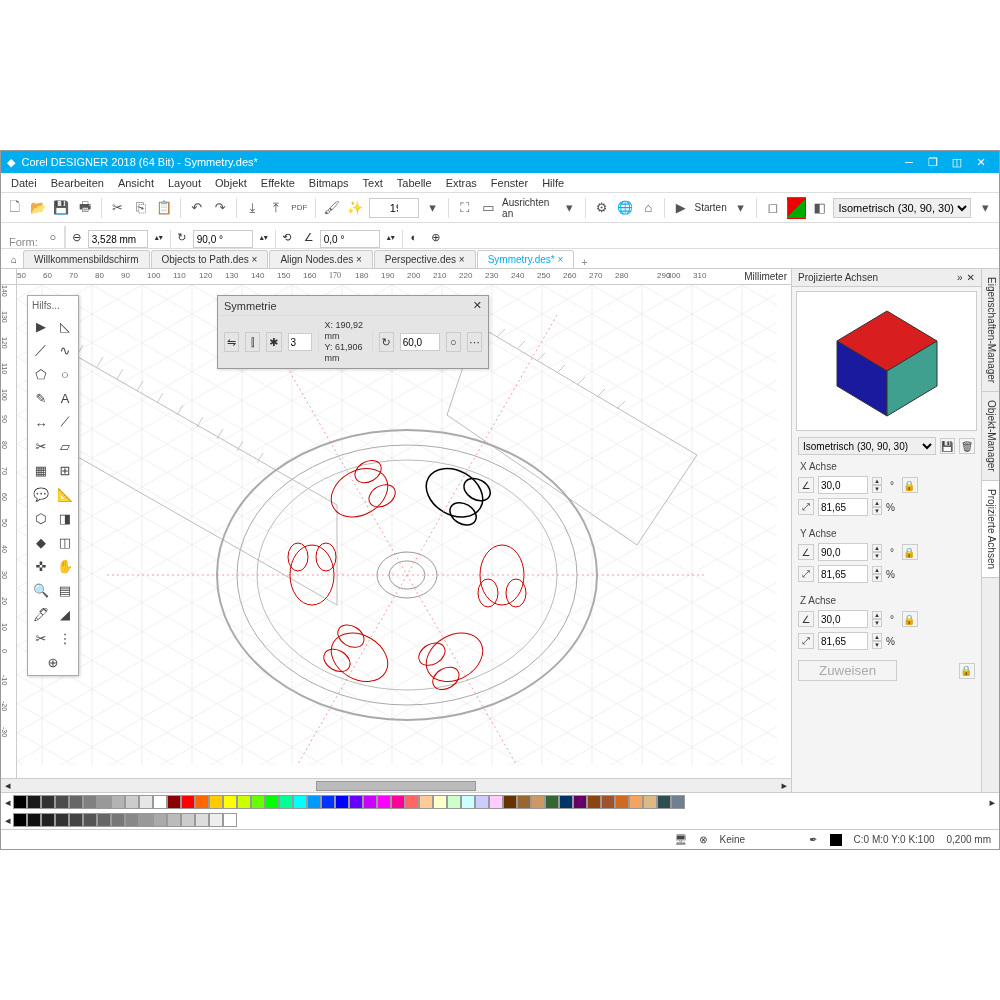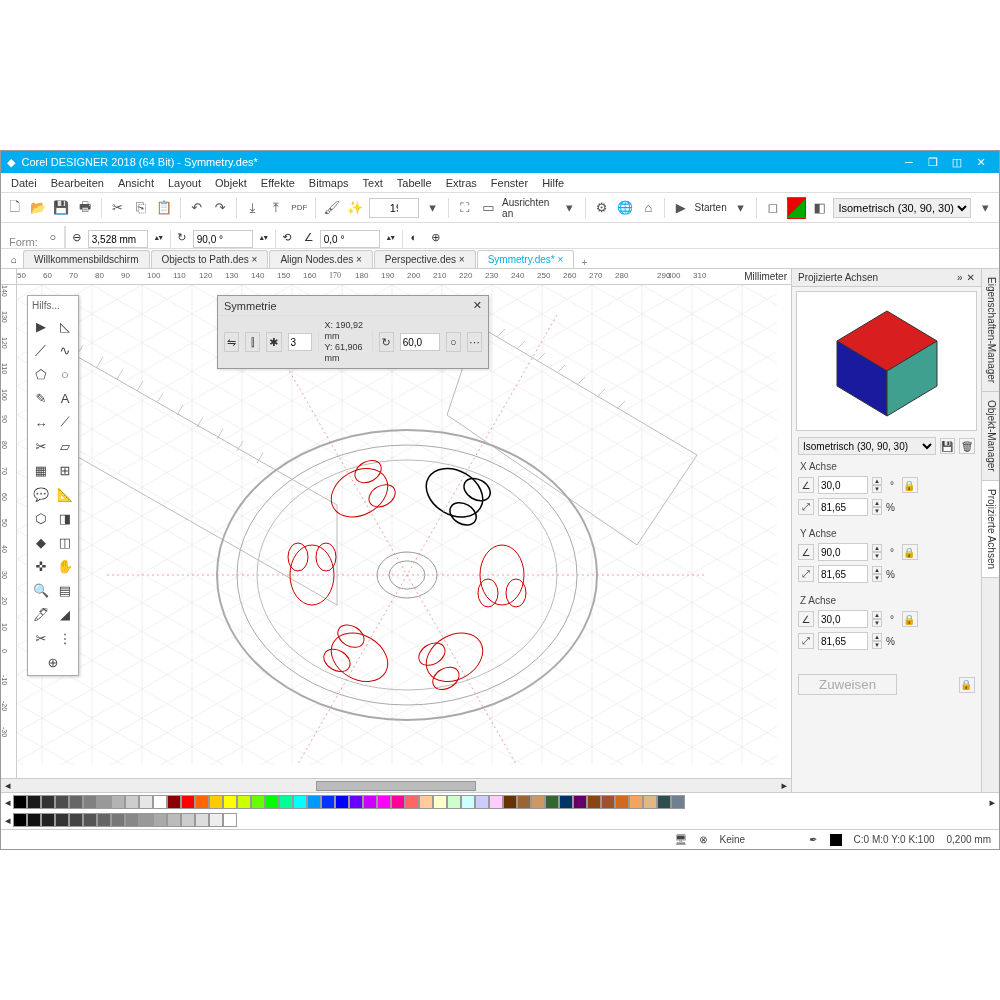--- a/index.html
+++ b/index.html
@@ -437,21 +437,21 @@
     <span class="mini-icon">⤢</span>
     <input value="81,65" style="">
     <div class="spn">
                 <span>▴</span>
                 <span>▾</span>
               </div>
     <span>%</span>
   </div>
           </div>
         </div>
-      <div class="row" style="justify-content:flex-end;margin-top:14px">
+      <div class="row" style="justify-content:flex-end;margin-top:0">
         <button disabled="" style="padding:2px 20px;color:#aaa;border:1px solid #ccc;background:#f4f4f4">Zuweisen</button>
         <span class="mini-icon" style="margin-left:auto">🔒</span>
       </div>
     </div>
 
     <div class="sidetabs" id="sidetabs">
         <div class="stab">Eigenschaften-Manager</div>
         <div class="stab">Objekt-Manager</div>
         <div class="stab active">Projizierte Achsen</div>
       </div>

